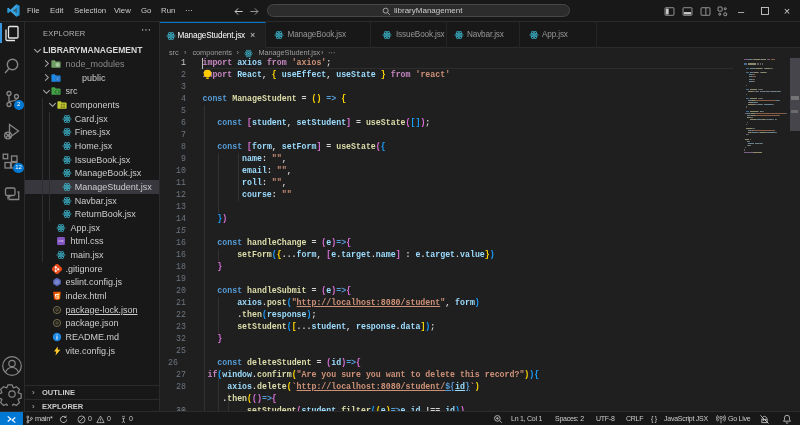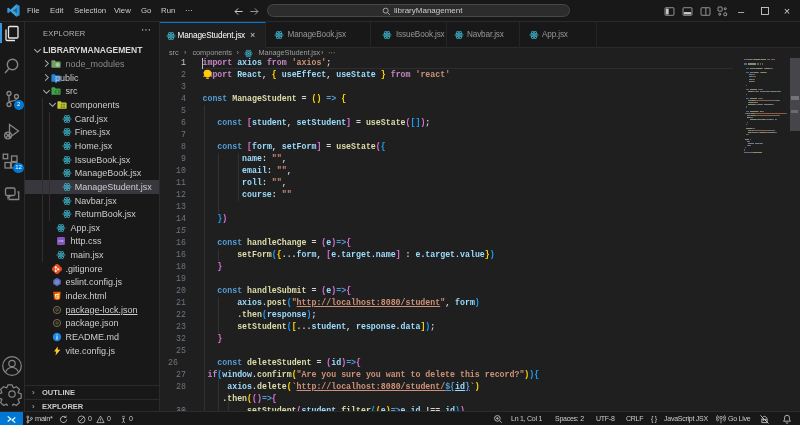--- a/index.html
+++ b/index.html
@@ -224,21 +224,21 @@
           </svg>
           <svg class="ficon" style="left:26px;top:2px;" width="11" height="10" viewBox="0 0 24 20">
             <path fill="#1e88e5" d="M1 3a2 2 0 0 1 2-2h6l2.5 3H21a2 2 0 0 1 2 2v11a2 2 0 0 1-2 2H3a2 2 0 0 1-2-2z"></path>
             <circle cx="16" cy="12" r="5.4" fill="#64b5f6"></circle>
             <g stroke="#0d47a1" stroke-width="1" fill="none">
               <circle cx="16" cy="12" r="5.4"></circle>
               <ellipse cx="16" cy="12" rx="2.4" ry="5.4"></ellipse>
               <line x1="10.6" y1="12" x2="21.4" y2="12"></line>
             </g>
           </svg>
-          <span class="lbl" style="left:30px;color:#cccccc;">public</span>
+          <span class="lbl" style="left:57px;color:#cccccc;">public</span>
         </div>
         <div class="trow" style="top:62.2px;">
           <svg style="position:absolute;left:16px;top:1.5px;" width="11" height="11" viewBox="0 0 12 12">
             <path d="M2.5 4.5 L6 8 L9.5 4.5" fill="none" stroke="#b0b0b0" stroke-width="1.1"></path>
           </svg>
           <svg class="ficon" style="left:26px;top:2px;" width="11" height="10" viewBox="0 0 24 20">
             <path fill="#43a047" d="M1 3a2 2 0 0 1 2-2h6l2.5 3H21a2 2 0 0 1 2 2v11a2 2 0 0 1-2 2H3a2 2 0 0 1-2-2z"></path>
             <rect x="9" y="8" width="12" height="8" rx="1" fill="#2e7d32"></rect>
             <text x="15" y="14.6" font-size="7" fill="#c8e6c9" text-anchor="middle" font-family="sans-serif">×</text>
           </svg>
@@ -357,21 +357,21 @@
             </g>
             <circle cx="12" cy="12" r="2.2" fill="#3fc6e0"></circle>
           </svg>
           <span class="lbl" style="left:45.6px;color:#cccccc;">App.jsx</span>
         </div>
         <div class="trow" style="top:212.4px;">
           <svg class="ficon" style="left:30.7px;top:2px;" width="10" height="10" viewBox="0 0 24 24">
             <rect x="2.5" y="2.5" width="19" height="19" rx="3" fill="#8356c2"></rect>
             <text x="12" y="15.5" font-size="8" fill="#e8dff5" text-anchor="middle" font-family="sans-serif">css</text>
           </svg>
-          <span class="lbl" style="left:45.6px;color:#cccccc;">http.css</span>
+          <span class="lbl" style="left:45.6px;color:#cccccc;">html.css</span>
         </div>
         <div class="trow" style="top:226.1px;">
           <svg class="ficon" style="left:30.7px;top:2px;" width="11" height="11" viewBox="0 0 24 24">
             <g fill="none" stroke="#3fc6e0" stroke-width="1.4">
               <ellipse cx="12" cy="12" rx="10" ry="4.2"></ellipse>
               <ellipse cx="12" cy="12" rx="10" ry="4.2" transform="rotate(60 12 12)"></ellipse>
               <ellipse cx="12" cy="12" rx="10" ry="4.2" transform="rotate(120 12 12)"></ellipse>
             </g>
             <circle cx="12" cy="12" r="2.2" fill="#3fc6e0"></circle>
           </svg>

